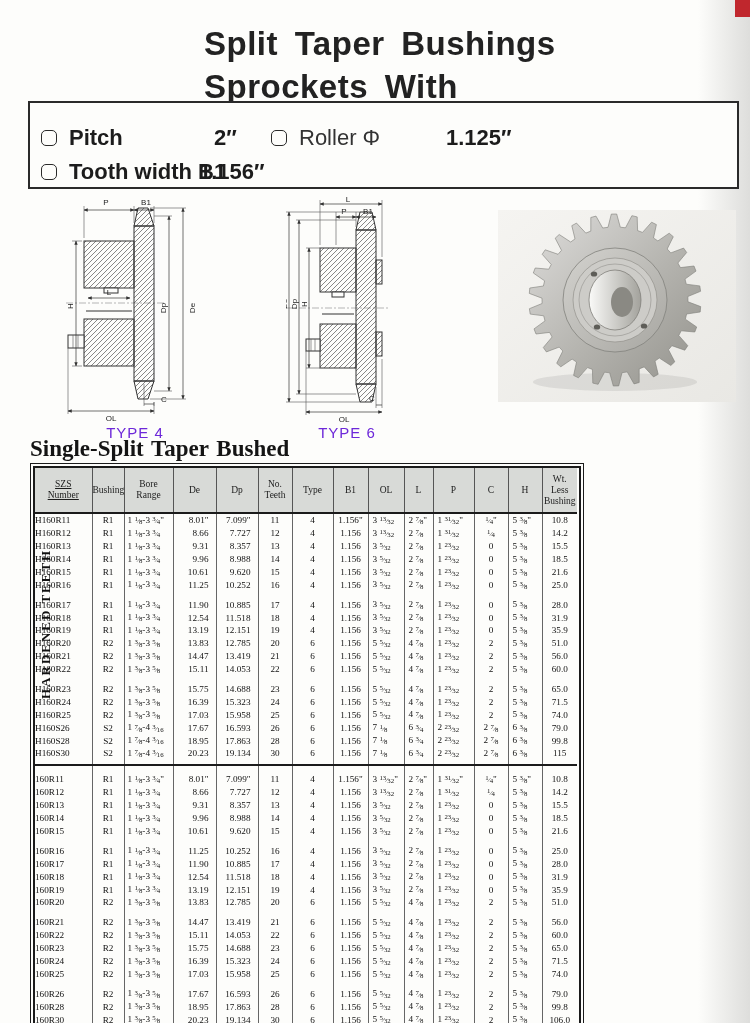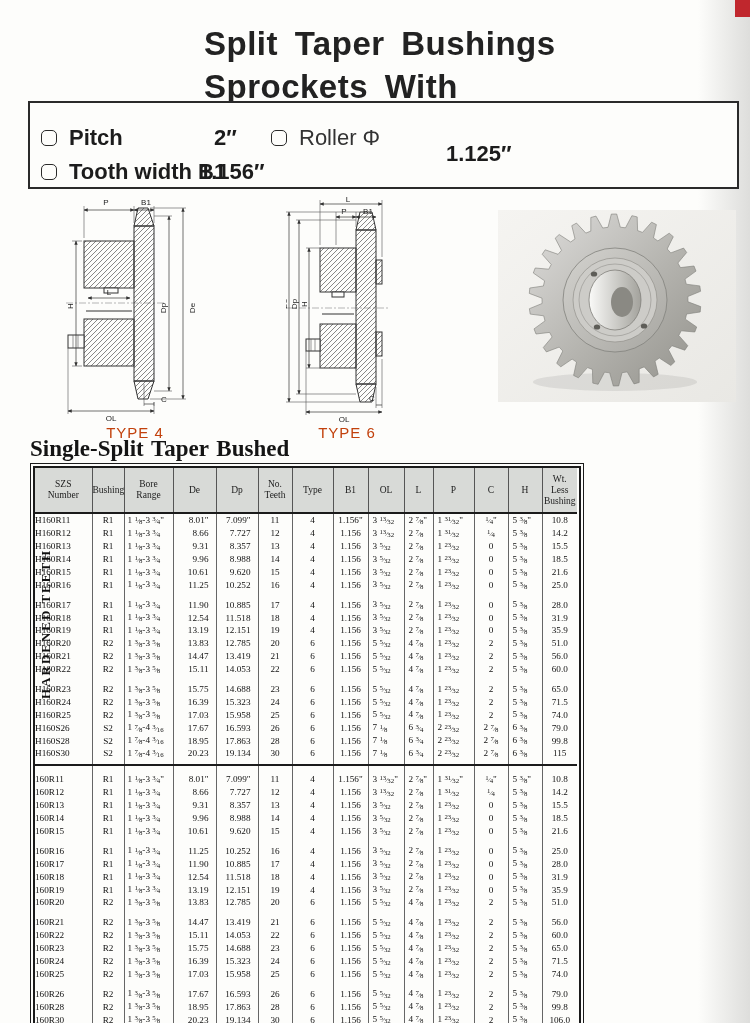--- a/index.html
+++ b/index.html
@@ -13,36 +13,36 @@
          letter-spacing:.5px;word-spacing:7px;color:#222;}
 
   .spec-box{position:absolute;left:28px;top:101px;width:707px;height:84px;border:2px solid #2a2a2a;background:#fdfdfb;}
   .spec-item{position:absolute;display:flex;align-items:center;font-size:22px;white-space:nowrap;}
   .bullet{display:inline-block;width:14px;height:14px;border:1.7px solid #2a2a2a;border-radius:5px;margin-right:12px;background:transparent;}
   .spec-label{font-weight:bold;}
   .spec-label.light{font-weight:normal;color:#333;}
   .spec-value{font-weight:bold;}
 
   .drawing{position:absolute;}
-  .drawing-caption{position:absolute;font-size:15px;letter-spacing:1px;color:#c2410c;text-align:center;width:90px;}
+  .drawing-caption{position:absolute;font-size:15px;letter-spacing:1px;color:#6d28d9;text-align:center;width:90px;}
   svg text.dim{font-family:"Liberation Sans",sans-serif;font-size:8px;fill:#222;}
   svg .thin{stroke:#555;stroke-width:.6;}
   svg .dimln{stroke:#333;stroke-width:.7;}
   svg .part{stroke:#333;stroke-width:1;}
   svg .cl{stroke:#888;stroke-width:.6;stroke-dasharray:7 2 2 2;}
 
   .section-heading{position:absolute;left:30px;top:436px;font-family:"Liberation Serif",serif;
         font-weight:bold;font-size:23px;color:#141414;word-spacing:2px;}
 
   .tbl-frame{position:absolute;left:30px;top:463px;width:548px;border:1px solid #1b1b1b;padding:2px;background:#fdfdfb;}
   .tbl-inner{border:2px solid #1b1b1b;position:relative;}
   table{border-collapse:collapse;table-layout:fixed;width:542px;font-family:"Liberation Serif",serif;}
   th{background:#d8dad7;font-weight:normal;font-size:9.5px;line-height:11px;white-space:pre-line;
      text-align:center;vertical-align:middle;height:44px;border-left:1px solid #555;border-bottom:2px solid #1b1b1b;padding:0;}
-  th:first-child{border-left:none;}
+  th:first-child{border-left:none;text-decoration:underline;}
   td{font-size:9.2px;line-height:10.2px;height:10.2px;padding:0;text-align:center;white-space:nowrap;
      overflow:hidden;border-left:1px solid #666;color:#111;}
   td:first-child{border-left:none;text-align:left;padding-right:6px;}
   td:nth-child(3){text-align:left;padding-left:3px;}
   td:nth-child(4),td:nth-child(5){text-align:right;padding-right:7px;}
   td:nth-child(9),td:nth-child(10),td:nth-child(11),td:nth-child(13){text-align:left;padding-left:4px;}
   tr.gap td{height:7px;}
   tr.gap2 td{height:4px;}
   tr.secline td{height:0;border-top:2px solid #1b1b1b;}
   .fr{font-size:6.8px;letter-spacing:0;}
@@ -69,21 +69,21 @@
       <span class="bullet"></span>
       <span class="spec-label">Pitch</span>
     </div>
     <div class="spec-item" style="left:184px;top:22px;">
       <span class="spec-value">2″</span>
     </div>
     <div class="spec-item" style="left:241px;top:22px;">
       <span class="bullet"></span>
       <span class="spec-label light">Roller Φ</span>
     </div>
-    <div class="spec-item" style="left:416px;top:38px;">
+    <div class="spec-item" style="left:416px;top:22px;">
       <span class="spec-value">1.125″</span>
     </div>
     <div class="spec-item" style="left:11px;top:56px;">
       <span class="bullet"></span>
       <span class="spec-label">Tooth width B1</span>
     </div>
     <div class="spec-item" style="left:169px;top:56px;">
       <span class="spec-value">1.156″</span>
     </div>
   </div>

